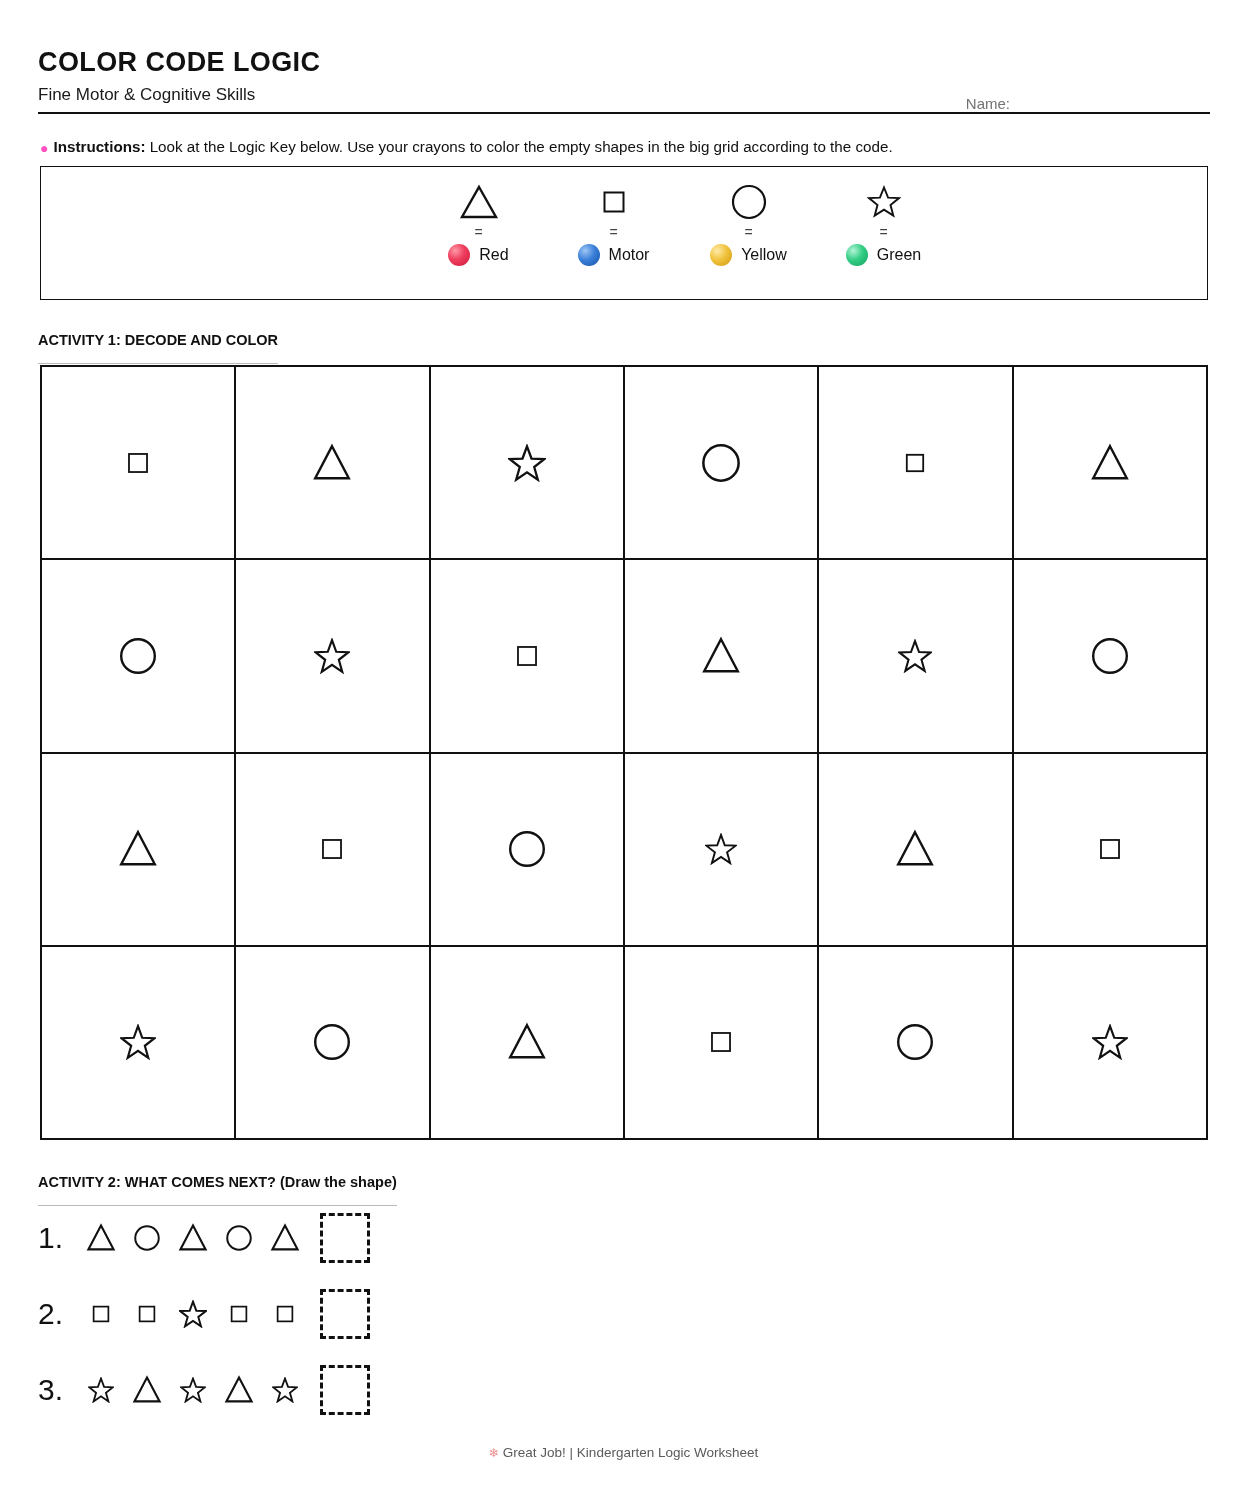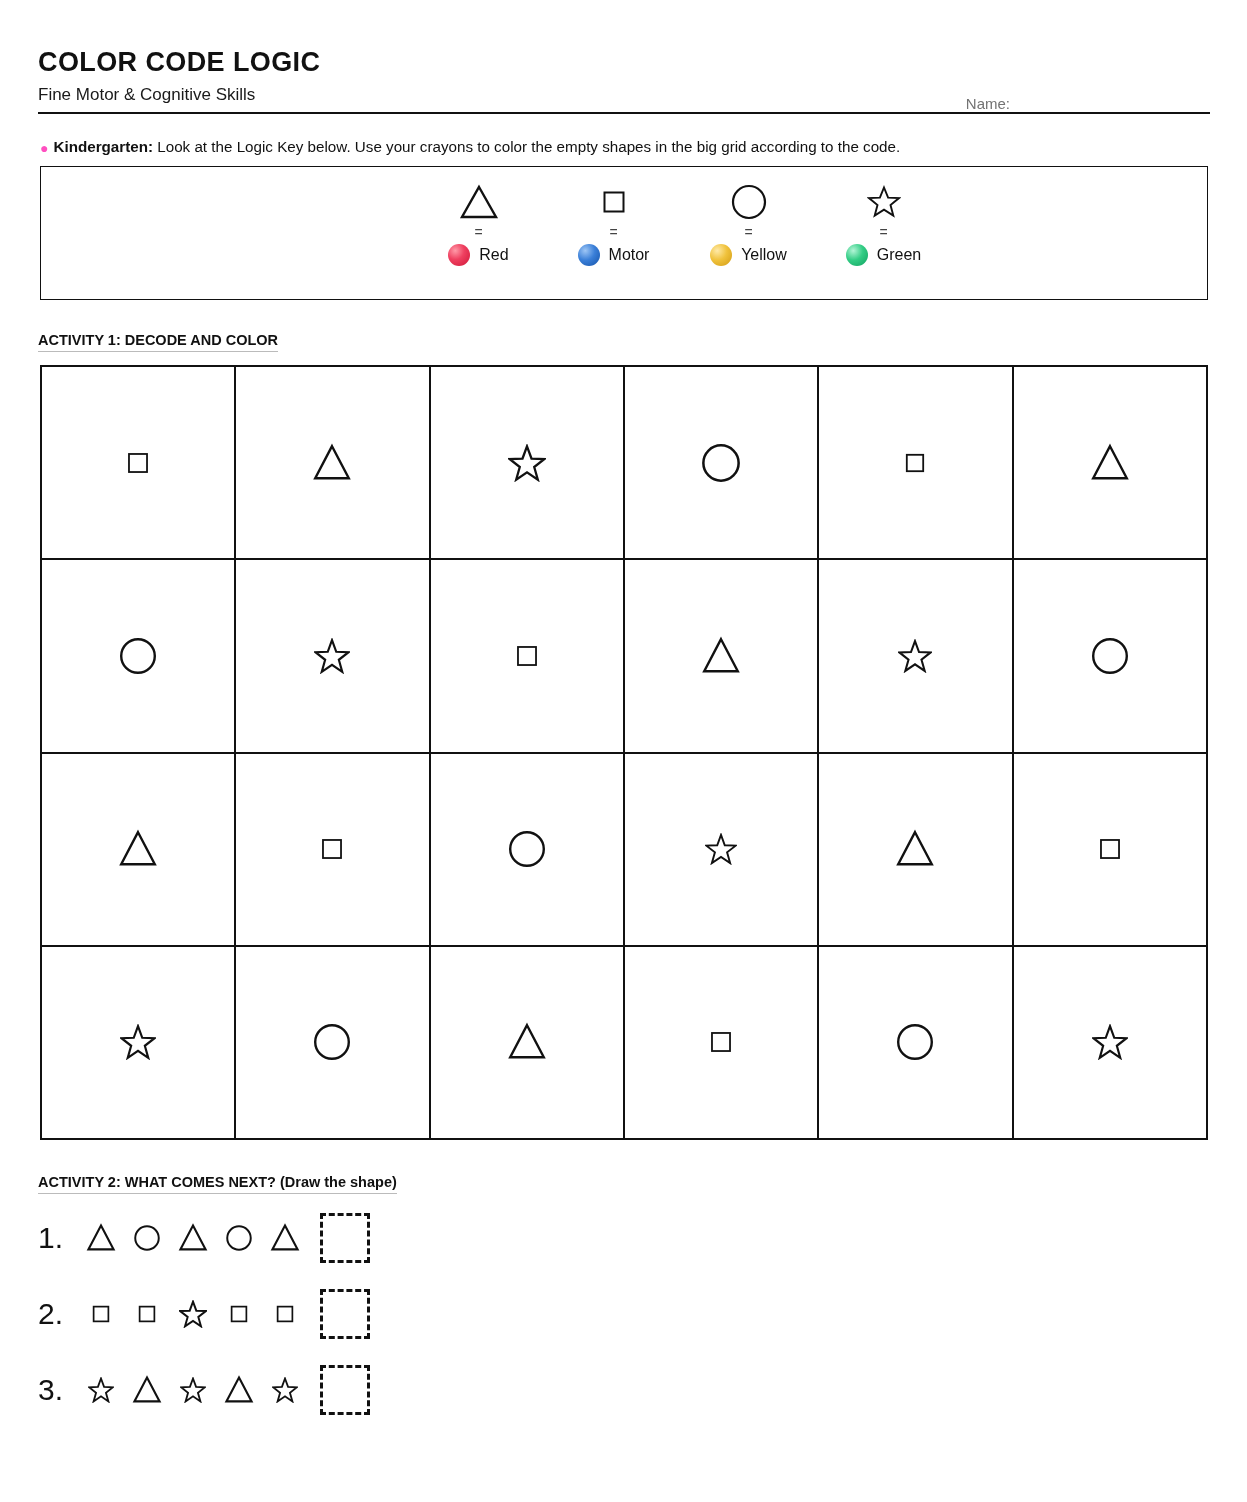--- a/index.html
+++ b/index.html
@@ -147,21 +147,21 @@
   }
 
   
   .section-heading {
     position: absolute;
     left: 38px;
     font-size: 14.5px;
     font-weight: bold;
     color: #111;
     border-bottom: 1.3px solid #bbb;
-    padding-bottom: 3px;
+    padding-bottom: 15px;
     white-space: nowrap;
   }
   #act1-heading { top: 332px; }
   #act2-heading { top: 1174px; }
 
   
   .grid {
     position: absolute;
     left: 40px;
     top: 365px;
@@ -250,21 +250,21 @@
     <h1 class="title">COLOR CODE LOGIC</h1>
     <p class="subtitle">Fine Motor &amp; Cognitive Skills</p>
     <div class="name-row">
       <span class="name-label">Name:</span>
       <span class="name-line"></span>
     </div>
   </div>
   <div class="header-rule"></div>
 
   <div class="instructions">
-    <span class="instr-icon">●</span><span class="instr-bold">Kindergarten:</span><span> Look at the Logic Key below. Use your crayons to color the empty shapes in the big grid according to the code.</span>
+    <span class="instr-icon">●</span><span class="instr-bold">Instructions:</span><span> Look at the Logic Key below. Use your crayons to color the empty shapes in the big grid according to the code.</span>
   </div>
 
   <div class="keybox">
     <div class="key-items">
 
       <div class="key-item">
         <div class="key-shape">
           <svg class="shp" width="40" height="36" viewBox="0 0 40 36">
               <polygon points="20,3 37,33 3,33" stroke-width="2.4" stroke-linejoin="miter"></polygon>
             </svg>
@@ -580,14 +580,17 @@
           <span class="pat-slot" style="width: 46px;">
             <svg class="shp" width="26" height="26" viewBox="0 0 100 100">
               <polygon points="50,6 61.8,38.2 96,39.5 69,60.5 78.5,94 50,74.5 21.5,94 31,60.5 4,39.5 38.2,38.2" stroke-linejoin="miter" stroke-width="7.00"></polygon>
             </svg>
           </span>
         </span>
         <span class="answer-box"></span>
       </div>
     </div>
 
+  <div class="footer">
+    <span class="footer-icon">❄</span><span>Great Job! | Kindergarten Logic Worksheet</span>
+  </div>
 
 </div>
 
 </body></html>

